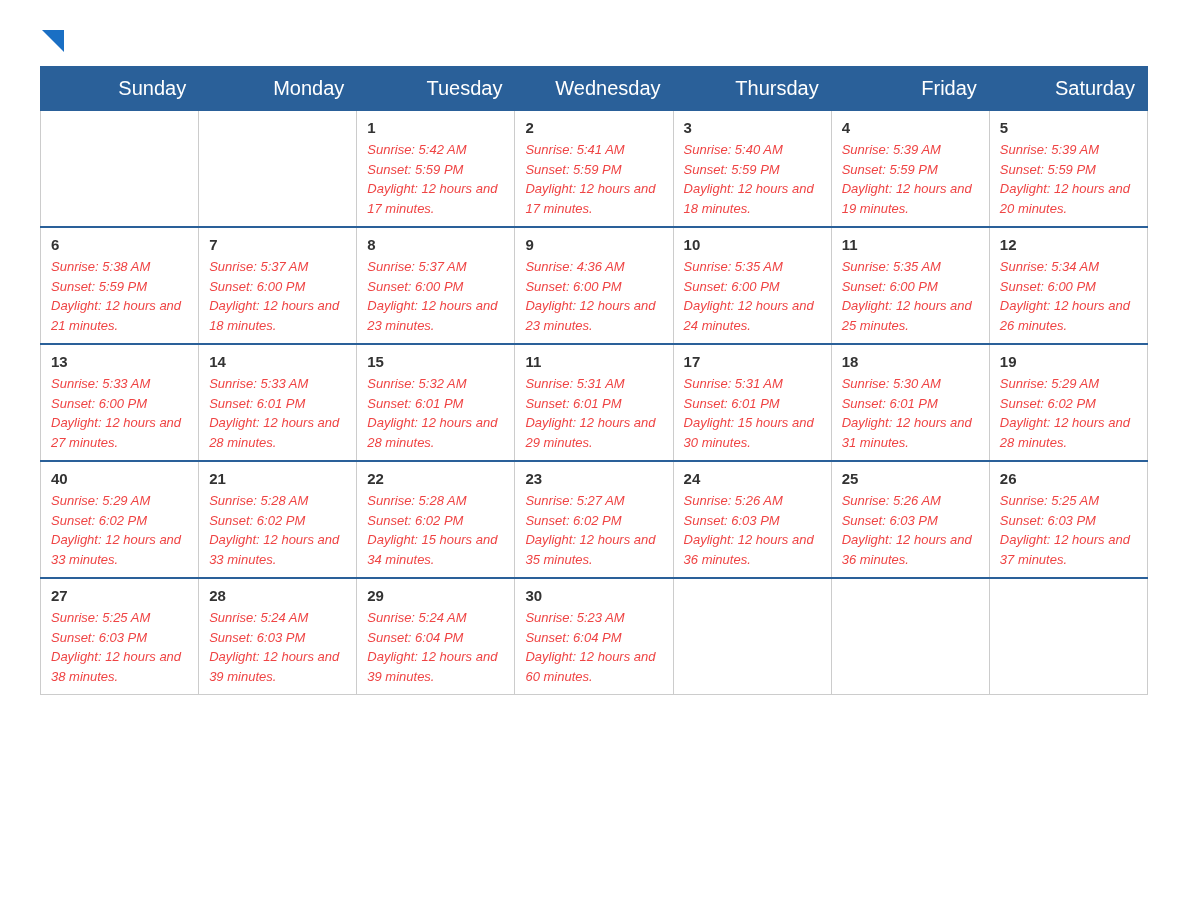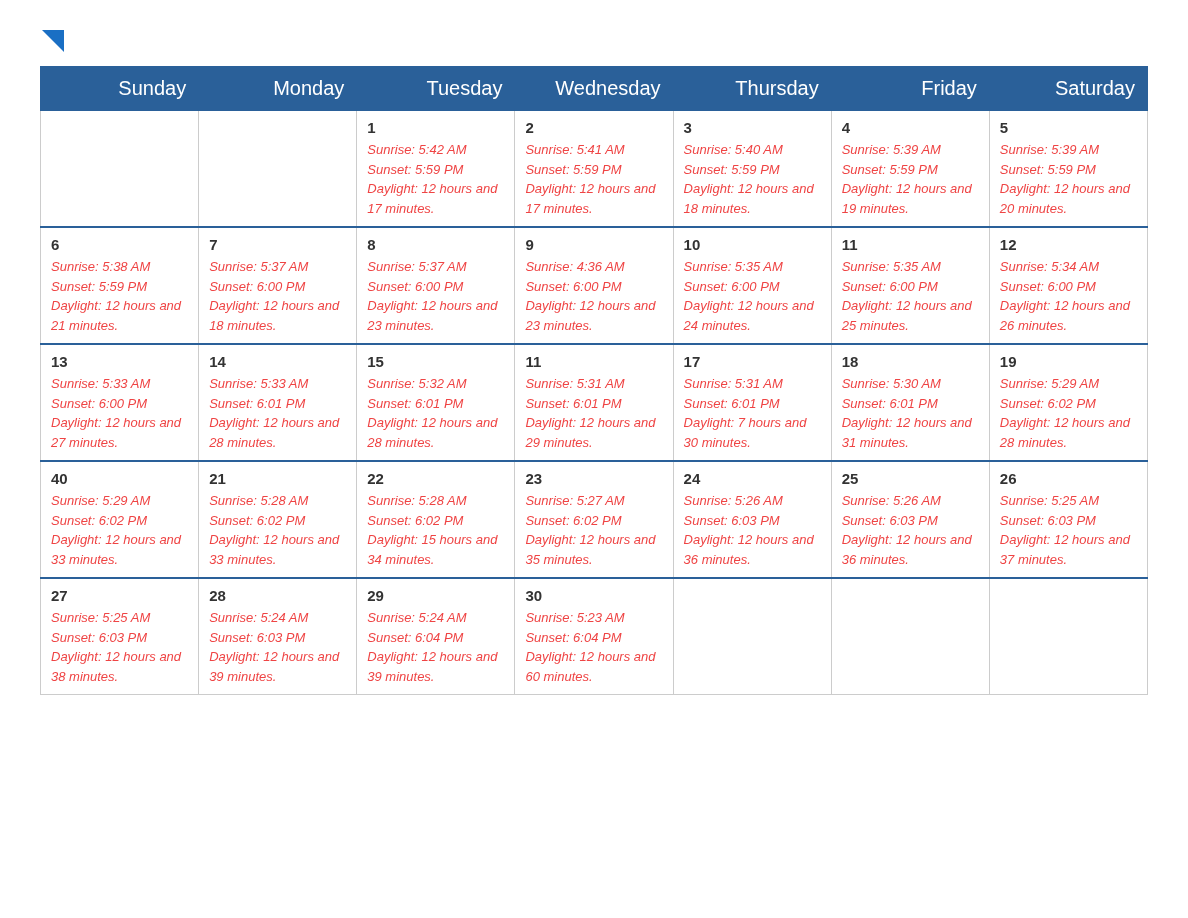--- a/index.html
+++ b/index.html
@@ -262,21 +262,21 @@
             <div>Sunrise: 5:31 AM</div>
             <div>Sunset: 6:01 PM</div>
             <div>Daylight: 12 hours and 29 minutes.</div>
           </div>
         </td>
         <td>
           <div class="day-number">17</div>
           <div class="day-info">
             <div>Sunrise: 5:31 AM</div>
             <div>Sunset: 6:01 PM</div>
-            <div>Daylight: 7 hours and 30 minutes.</div>
+            <div>Daylight: 15 hours and 30 minutes.</div>
           </div>
         </td>
         <td>
           <div class="day-number">18</div>
           <div class="day-info">
             <div>Sunrise: 5:30 AM</div>
             <div>Sunset: 6:01 PM</div>
             <div>Daylight: 12 hours and 31 minutes.</div>
           </div>
         </td>

